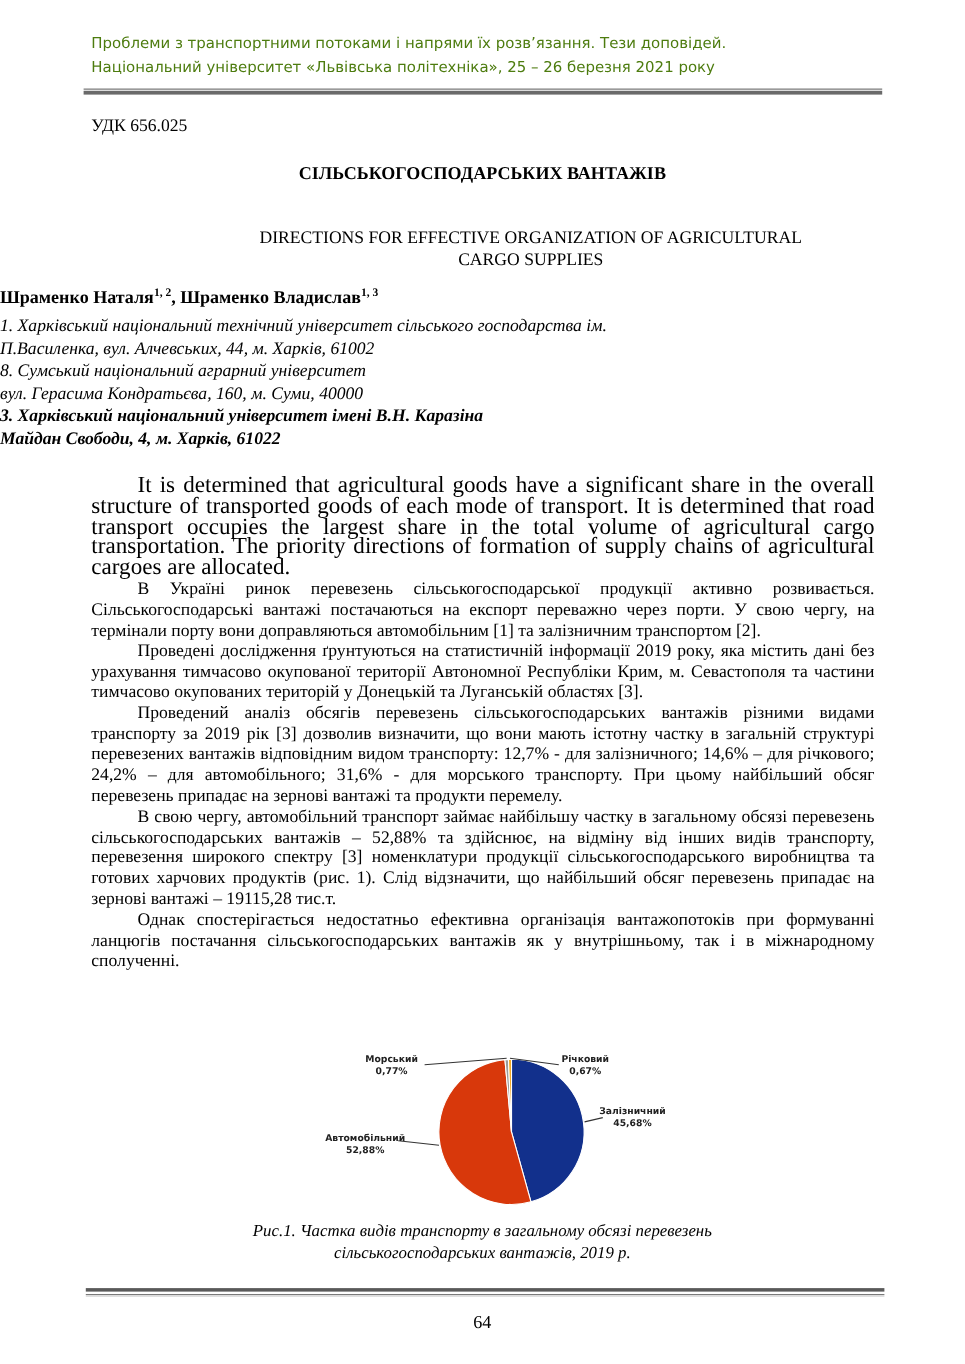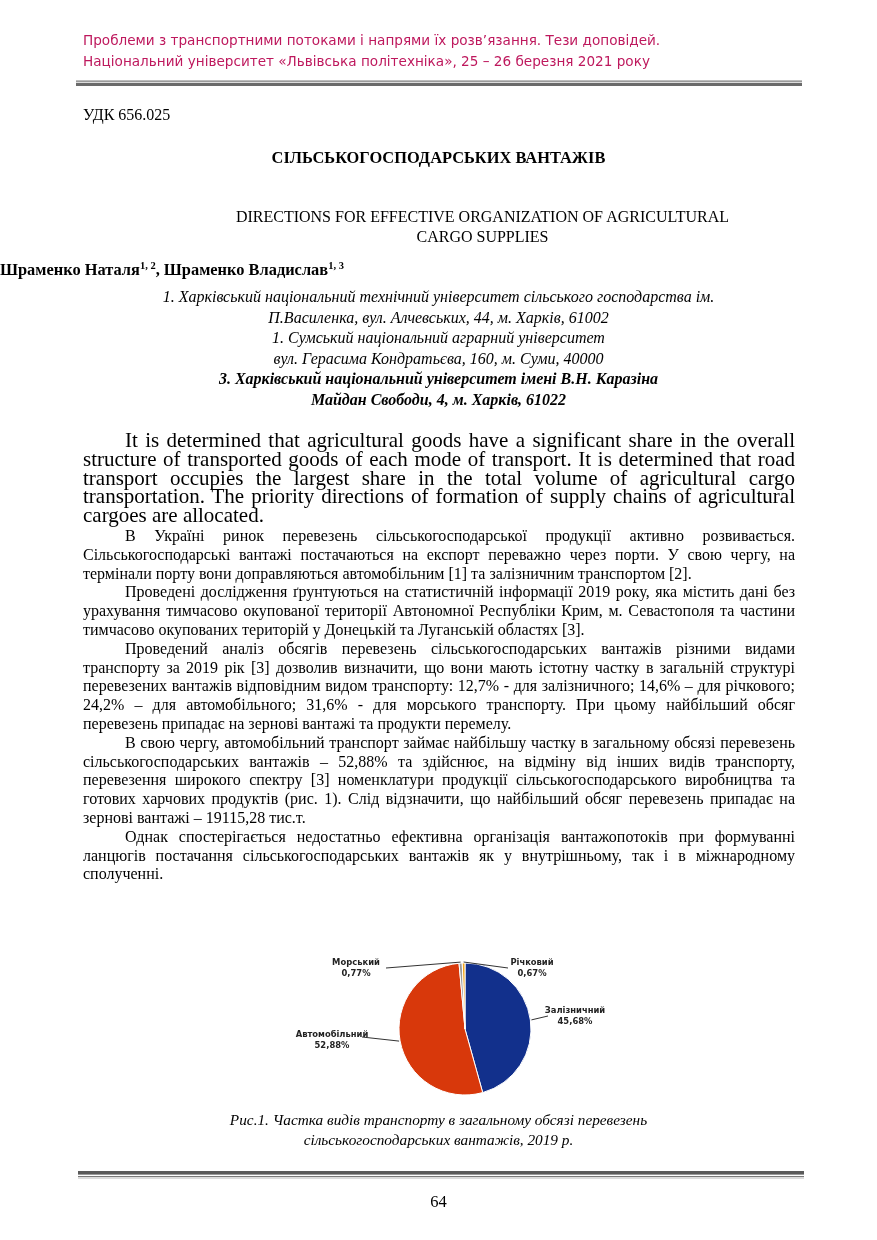--- a/index.html
+++ b/index.html
@@ -1,26 +1,26 @@
 <!DOCTYPE html>
 <html><head>
 <meta charset="utf-8">
 <style>
   html, body { margin: 0; padding: 0; background: #ffffff; }
   body { width: 877px; height: 1240px; position: relative; overflow: hidden; color: #000; }
-  .hdr { position: absolute; left: 83px; top: 30px; font-family: "DejaVu Sans", sans-serif; font-size: 13.6px; line-height: 21px; color: #be185d; }
+  .hdr { position: absolute; left: 83px; top: 30px; font-family: "DejaVu Sans", sans-serif; font-size: 13.6px; line-height: 21px; color: #4d7c0f; }
   .hdr-rule { position: absolute; left: 76px; top: 80px; width: 726px; height: 6px;
     background: linear-gradient(#bdbdbd 0 1px, #9a9a9a 1px 2px, #dcdcdc 2px 3px, #6a6a6a 3px 6px); }
   .serif { font-family: "Liberation Serif", serif; }
   .udk { position: absolute; left: 83px; top: 106px; font-size: 16px; }
   .title { position: absolute; left: 0; width: 877px; top: 148px; text-align: center; font-weight: bold; font-size: 16.4px; line-height: 19px; }
   .title-en { position: absolute; left: 0; width: 877px; top: 207px; text-align: center; font-size: 16px; line-height: 20px; margin-left: 44px; }
   .authors { position: absolute; left: 0; width: 877px; top: 260px; text-align: left; font-weight: bold; font-size: 16.4px; line-height: 20px; }
   .authors sup { font-size: 10.5px; vertical-align: 6px; line-height: 0; }
-  .affil { position: absolute; left: 0; width: 877px; top: 287px; text-align: center; font-style: italic; font-size: 16px; line-height: 20.5px; }
+  .affil { position: absolute; left: 0; width: 877px; top: 287px; font-style: italic; font-size: 16px; line-height: 20.5px; }
   .affil .b { font-weight: bold; }
   .abstract { position: absolute; left: 83px; width: 712px; top: 431px; font-size: 21px; line-height: 18.8px; text-align: justify; text-indent: 42px; }
   .body { position: absolute; left: 83px; width: 712px; top: 527px; font-size: 16px; line-height: 18.8px; text-align: justify; }
   .body p { margin: 0; text-indent: 42px; }
   .chart { position: absolute; left: 290px; top: 950px; width: 330px; height: 150px; }
   .chart text { font-family: "DejaVu Sans", sans-serif; font-weight: bold; font-size: 8.4px; fill: #222; }
   .caption { position: absolute; left: 0; width: 877px; top: 1110px; text-align: center; font-style: italic; font-size: 15.3px; line-height: 20px; }
   .ftr-rule { position: absolute; left: 78px; top: 1171px; width: 726px; height: 8px;
     background: linear-gradient(#5a5a5a 0 3px, #9a9a9a 3px 4px, #ffffff 4px 5px, #7a7a7a 5px 6px, #dcdcdc 6px 7px); }
   .pagenum { position: absolute; left: 0; width: 877px; top: 1192px; text-align: center; font-size: 16.5px; }
@@ -43,21 +43,21 @@
 <div class="title-en serif">
   <div>DIRECTIONS FOR EFFECTIVE ORGANIZATION OF AGRICULTURAL</div>
   <div>CARGO SUPPLIES</div>
 </div>
 
 <div class="authors serif"><span>Шраменко Наталя</span><sup>1, 2</sup><span>, </span><span>Шраменко Владислав</span><sup>1, 3</sup></div>
 
 <div class="affil serif">
   <div>1. Харківський національний технічний університет сільського господарства ім.</div>
   <div>П.Василенка, вул. Алчевських, 44, м. Харків, 61002</div>
-  <div>1. Сумський національний аграрний університет</div>
+  <div>8. Сумський національний аграрний університет</div>
   <div>вул. Герасима Кондратьєва, 160, м. Суми, 40000</div>
   <div class="b">3. Харківський національний університет імені В.Н. Каразіна</div>
   <div class="b">Майдан Свободи, 4, м. Харків, 61022</div>
 </div>
 
 <div class="abstract serif">It is determined that agricultural goods have a significant share in the overall structure of transported goods of each mode of transport. It is determined that road transport occupies the largest share in the total volume of agricultural cargo transportation. The priority directions of formation of supply chains of agricultural cargoes are allocated.</div>
 
 <div class="body serif">
   <p>В Україні ринок перевезень сільськогосподарської продукції активно розвивається. Сільськогосподарські вантажі постачаються на експорт переважно через порти. У свою чергу, на термінали порту вони доправляються автомобільним [1] та залізничним транспортом [2].</p>
   <p>Проведені дослідження ґрунтуються на статистичній інформації 2019 року, яка містить дані без урахування тимчасово окупованої території Автономної Республіки Крим, м. Севастополя та частини тимчасово окупованих територій у Донецькій та Луганській областях [3].</p>

